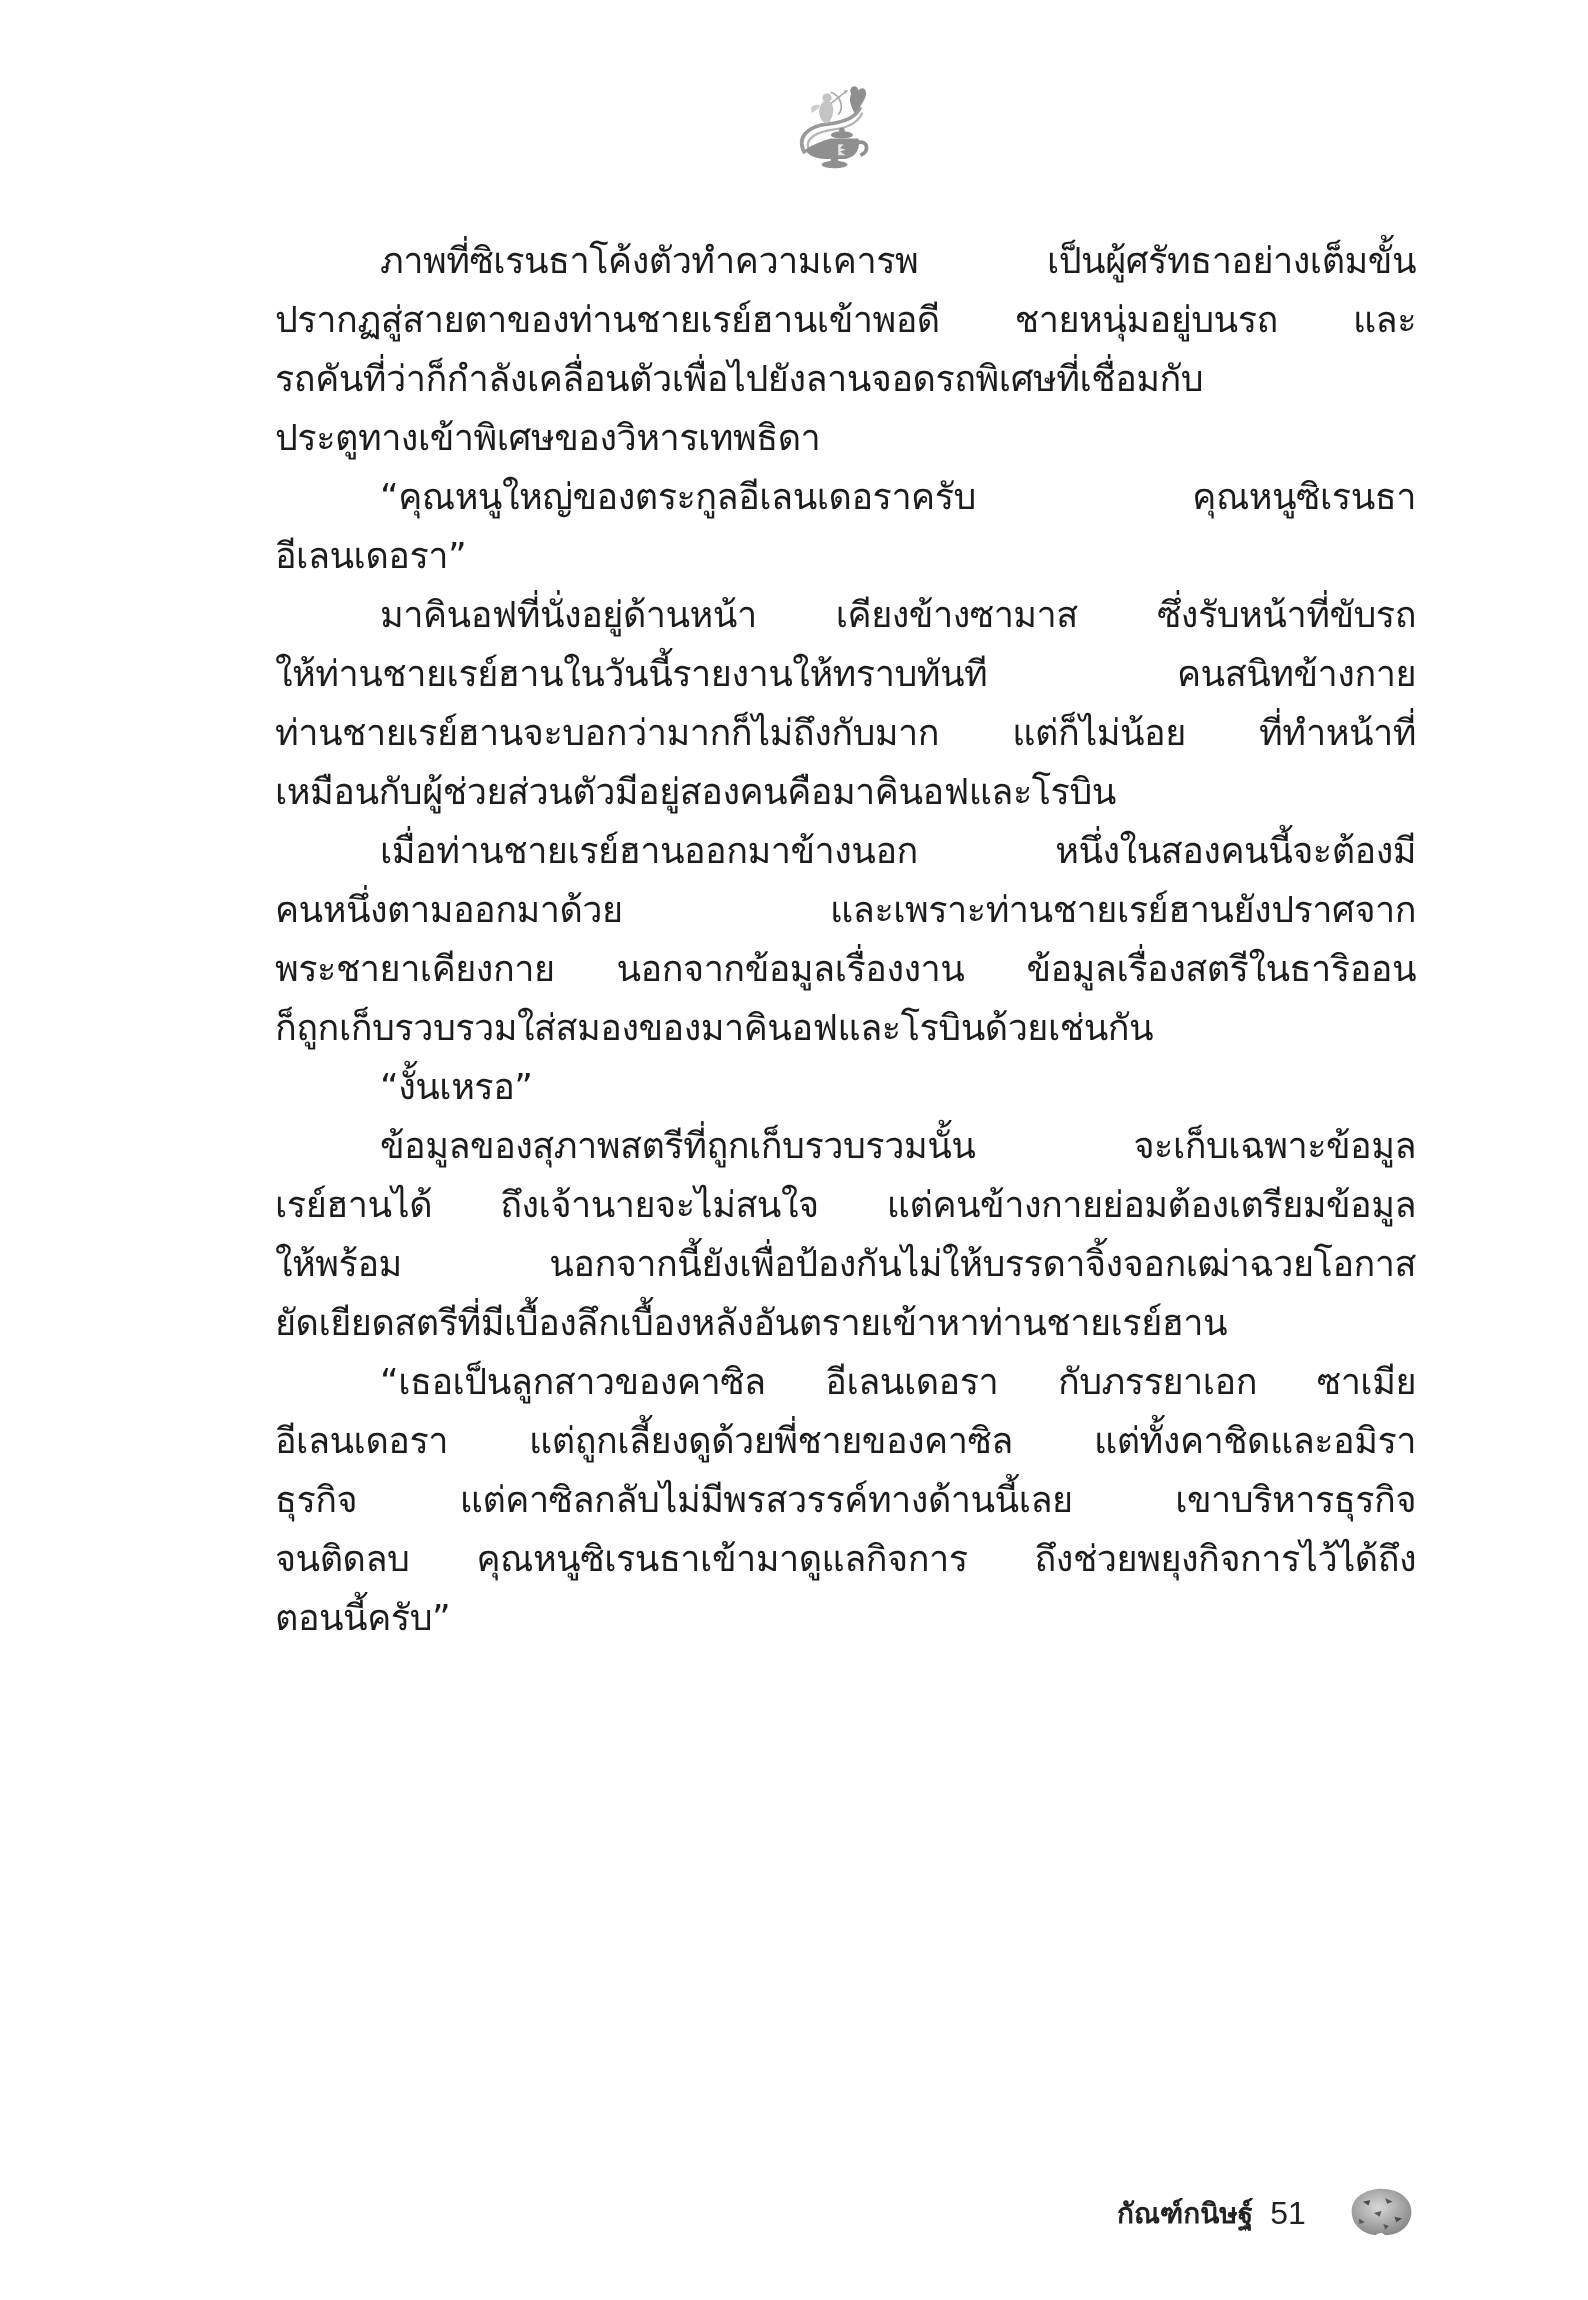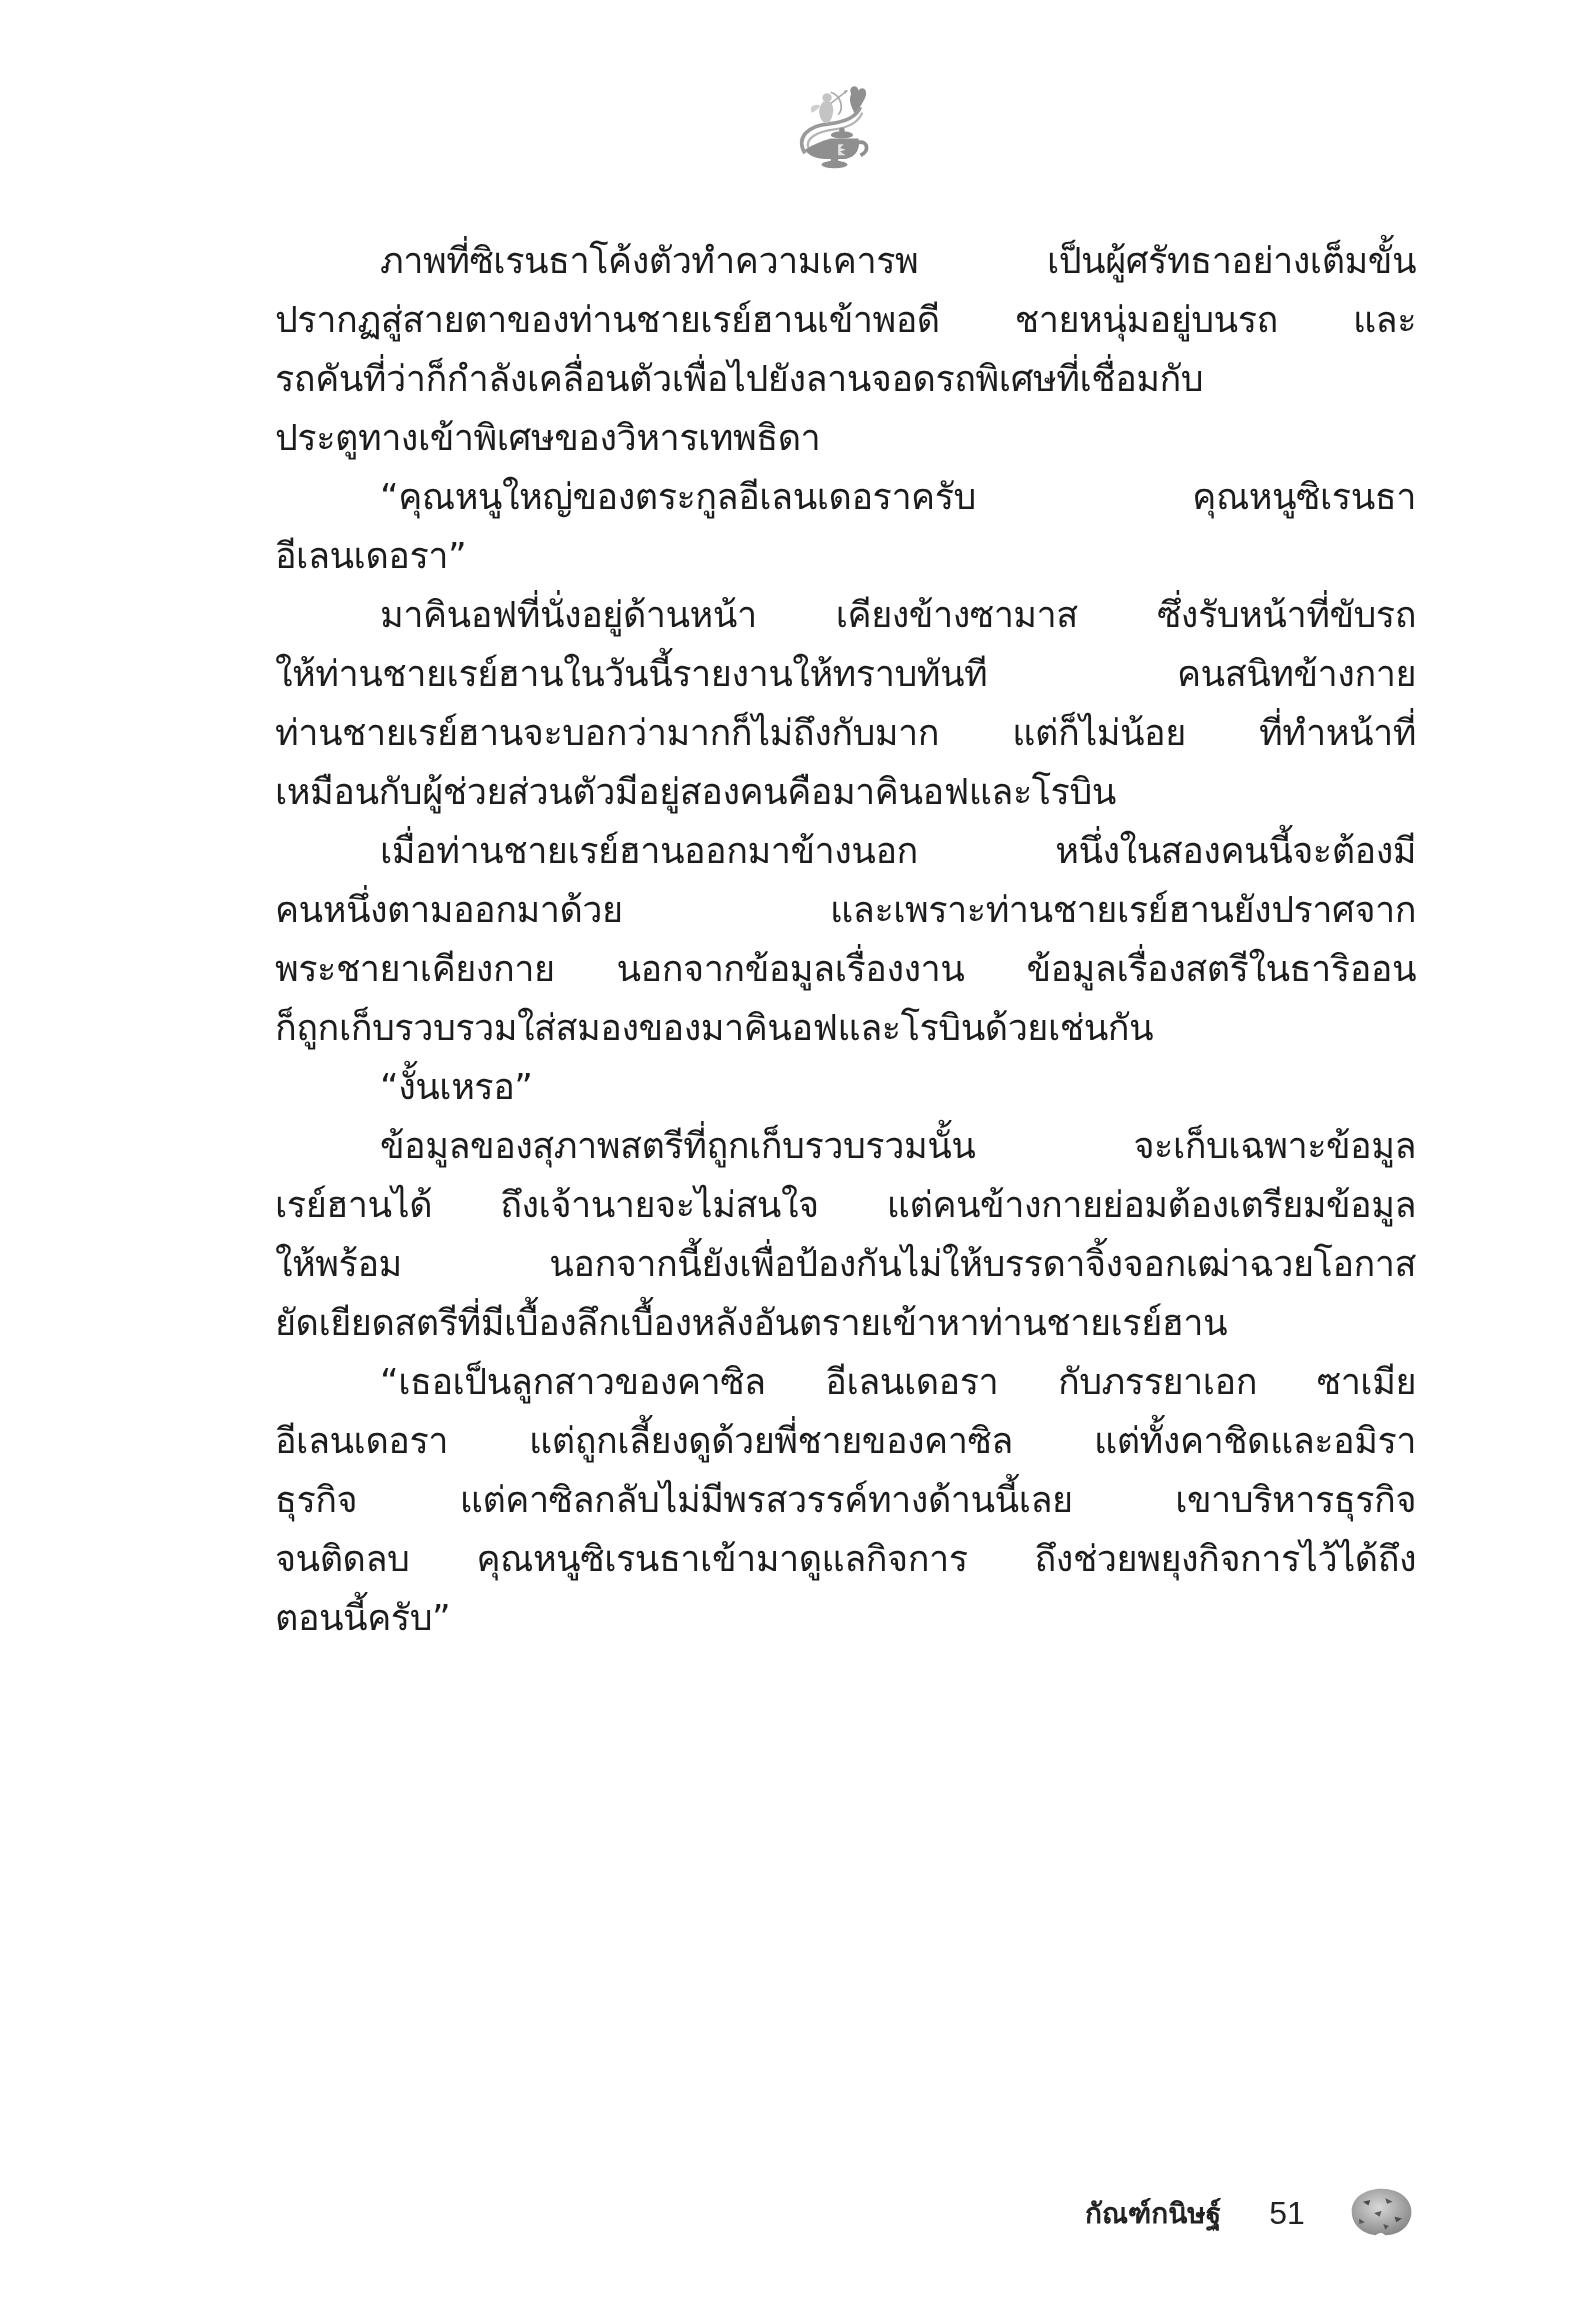--- a/index.html
+++ b/index.html
@@ -9,22 +9,22 @@
   .body-text {
     position: absolute; left: 275px; top: 215px; width: 1141px;
     font-family: "DejaVu Sans", sans-serif;
     font-size: 36px; line-height: 59px; color: #1c1c1c;
     letter-spacing: -0.5px;
   }
   .line { display: block; white-space: nowrap; text-align: justify; text-align-last: justify; height: 59px; }
   .line.indent { padding-left: 105px; }
   .line.last { text-align-last: left; }
   .footer { position: absolute; top: 2169px; left: 1085px; height: 56px; display: flex; align-items: center; }
-  .footer-title { font-family: Liberation Serif, serif; font-weight: bold; font-size: 28px; color: #222; }
-  .footer-page { font-family: "Liberation Sans", sans-serif; font-size: 32px; color: #222; margin-left: 48px; }
+  .footer-title { font-family: Liberation Serif, serif; font-weight: bold; font-size: 28px; color: #222; margin-left: 32px; }
+  .footer-page { font-family: "Liberation Sans", sans-serif; font-size: 32px; color: #222; margin-left: 17px; }
   .footer-cookie { position: absolute; left: 1348px; top: 2169px; width: 67px; height: 54px; }
 </style>
 </head>
 <body>
 
 <div class="page">
 
   <svg class="ornament" viewBox="0 0 110 110">
 
     <path d="M80 26 C76 18 86 14 88 22 C92 16 100 22 94 32 C90 40 86 44 84 48 C82 42 76 34 80 26 Z" fill="#8f8f8f"></path>

